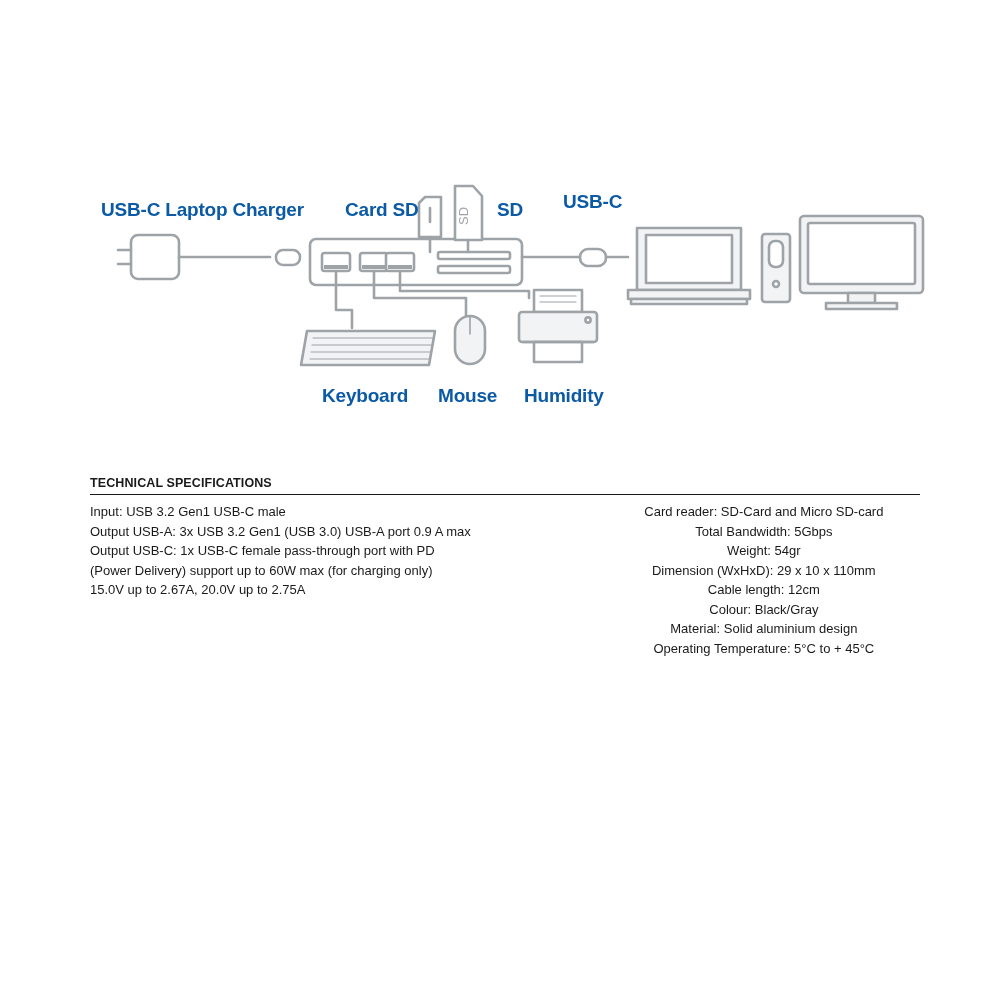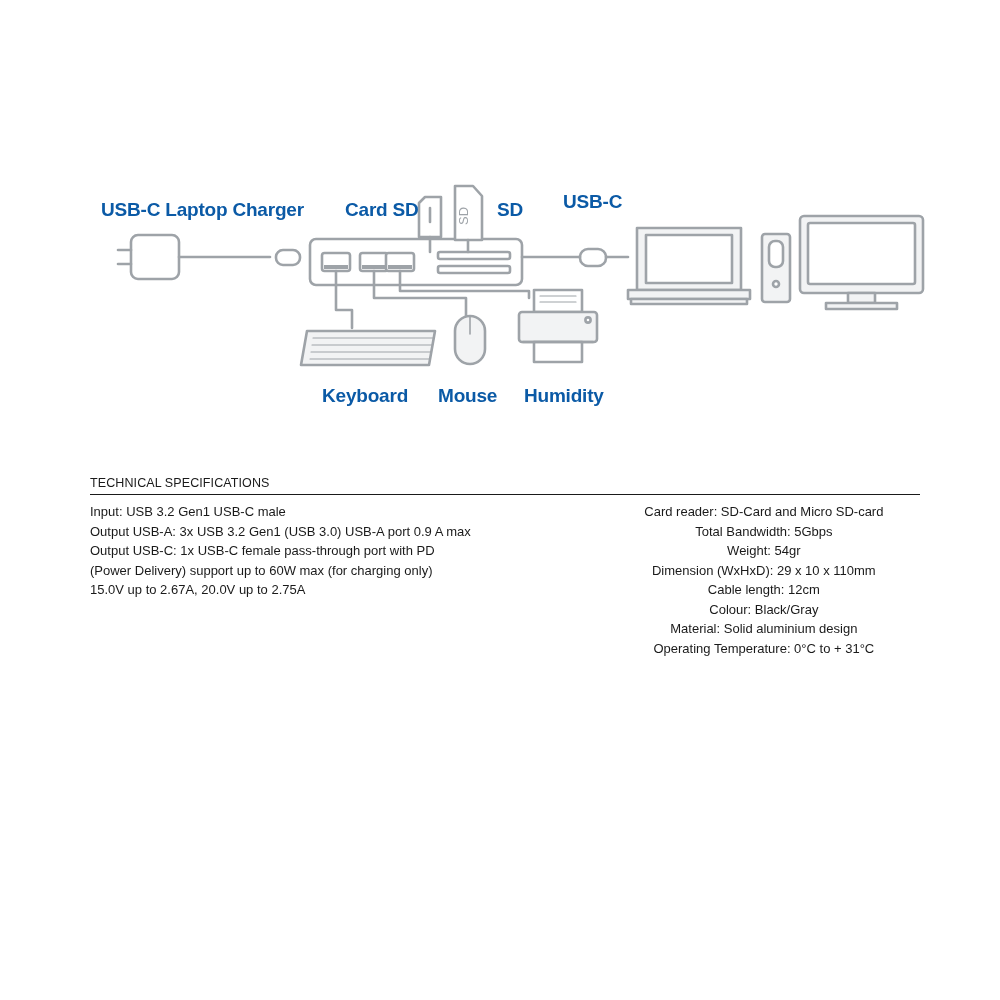--- a/index.html
+++ b/index.html
@@ -43,21 +43,21 @@
 
   
   #specs {
     position: absolute;
     left: 90px;
     top: 476px;
     width: 830px;
   }
   #specs-title {
     font-size: 12.5px;
-    font-weight: normal;
+    font-weight: bold;
     letter-spacing: 0.1px;
     color: #1a1a1a;
     padding-bottom: 4px;
   }
   #specs-rule {
     border-top: 1px solid #1a1a1a;
     width: 100%;
     height: 0;
     margin-bottom: 7px;
   }
@@ -200,18 +200,18 @@
         <div class="spec-line">15.0V up to 2.67A, 20.0V up to 2.75A</div>
       </div>
       <div class="spec-col right">
         <div class="spec-line">Card reader: SD-Card and Micro SD-card</div>
         <div class="spec-line">Total Bandwidth: 5Gbps</div>
         <div class="spec-line">Weight: 54gr</div>
         <div class="spec-line">Dimension (WxHxD): 29 x 10 x 110mm</div>
         <div class="spec-line">Cable length: 12cm</div>
         <div class="spec-line">Colour: Black/Gray</div>
         <div class="spec-line">Material: Solid aluminium design</div>
-        <div class="spec-line">Operating Temperature: 0°C to + 31°C</div>
+        <div class="spec-line">Operating Temperature: 5°C to + 45°C</div>
       </div>
     </div>
   </div>
 
 </div>
 
 </body></html>

